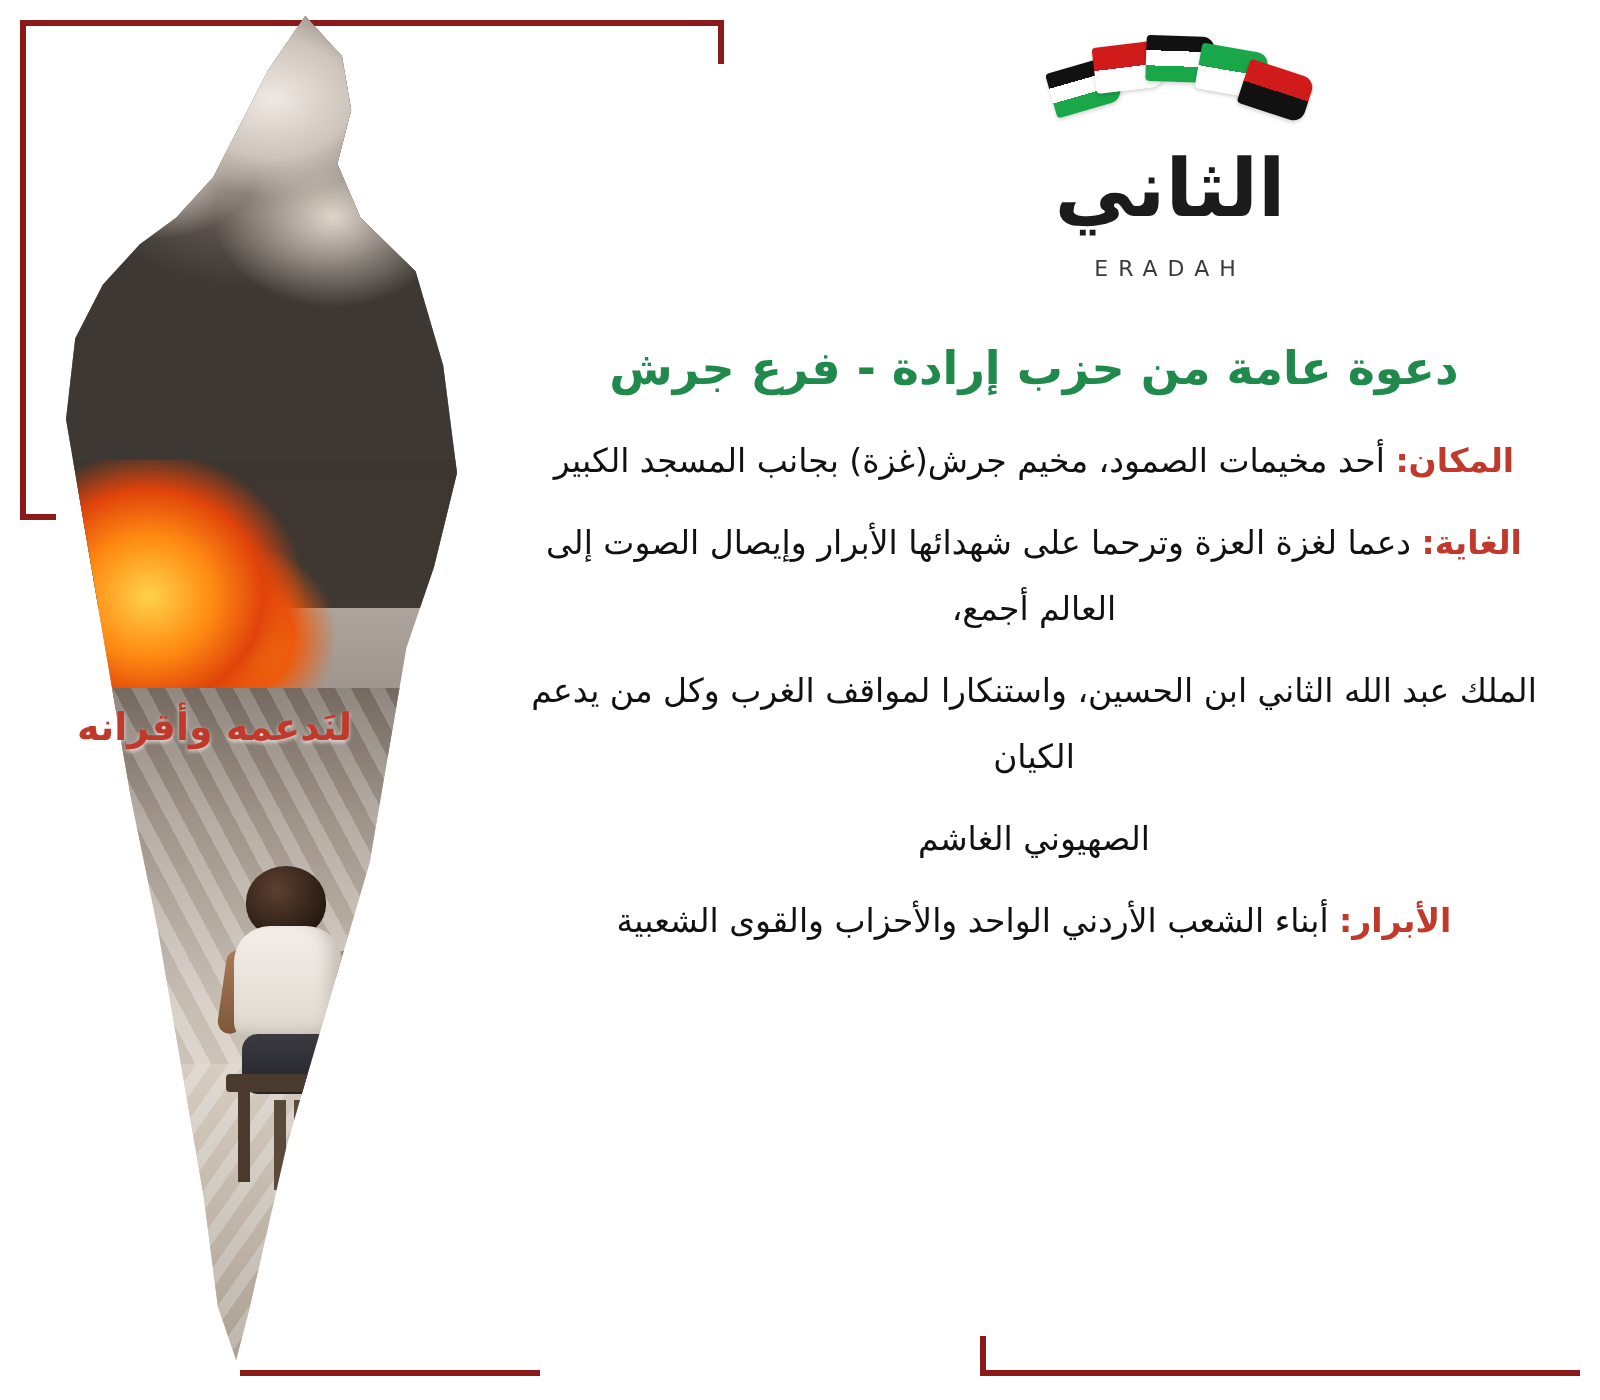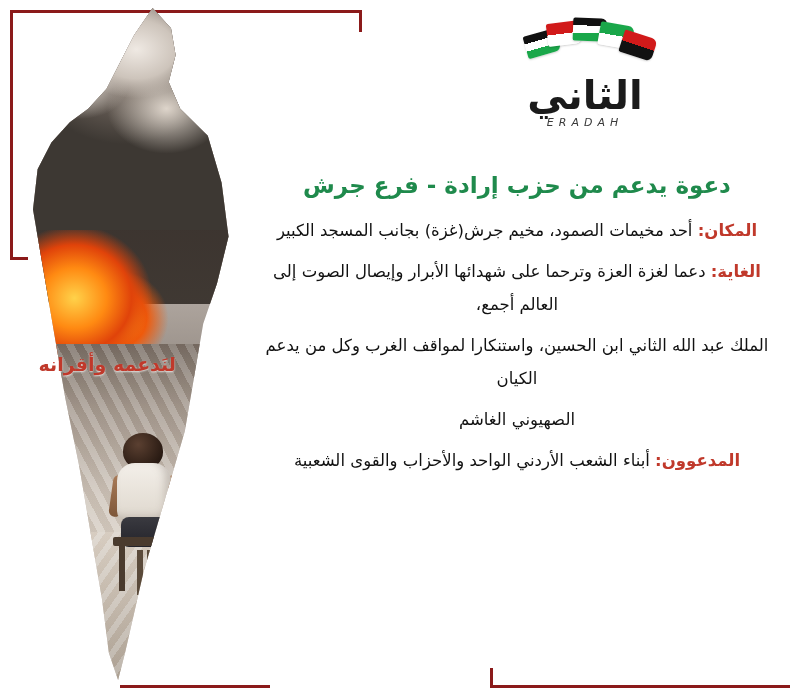--- a/index.html
+++ b/index.html
@@ -262,23 +262,22 @@
     font-size: 40px;
     font-weight: bold;
     color: #1b1b1b;
     line-height: 1.05;
     margin-top: -2px;
   }
   .logo-en {
     font-size: 11px;
     letter-spacing: 5px;
     color: #3a3a3a;
-    margin-top: 0;
+    margin-top: 12px;
     direction: ltr;
-    font-style: italic;
   }
 
   
   #content {
     position: absolute;
     top: 172px;
     right: 18px;
     width: 530px;
     direction: rtl;
     text-align: right;
@@ -347,36 +346,36 @@
       <span class="flag f2"></span>
       <span class="flag f3"></span>
       <span class="flag f4"></span>
       <span class="flag f5"></span>
     </div>
     <div class="logo-ar-main">الثاني</div>
     <div class="logo-en">ERADAH</div>
   </div>
 
   <div id="content">
-    <div class="headline">دعوة يدعم من حزب إرادة - فرع جرش</div>
+    <div class="headline">دعوة عامة من حزب إرادة - فرع جرش</div>
 
     <div class="row">
       <span class="label">المكان:</span>
       <span>أحد مخيمات الصمود، مخيم جرش(غزة) بجانب المسجد الكبير</span>
     </div>
 
 
     <div class="row">
       <span class="label">الغاية:</span>
       <span>دعما لغزة العزة وترحما على شهدائها الأبرار وإيصال الصوت إلى العالم أجمع،</span>
     </div>
 
     <div class="cont">الملك عبد الله الثاني ابن الحسين،  واستنكارا لمواقف الغرب وكل من يدعم الكيان</div>
     <div class="cont">الصهيوني الغاشم</div>
 
     <div class="row">
-      <span class="label">المدعوون:</span>
+      <span class="label">الأبرار:</span>
       <span>أبناء الشعب الأردني الواحد والأحزاب والقوى الشعبية</span>
     </div>
 
   </div>
 
 </div>
 
 </body></html>

